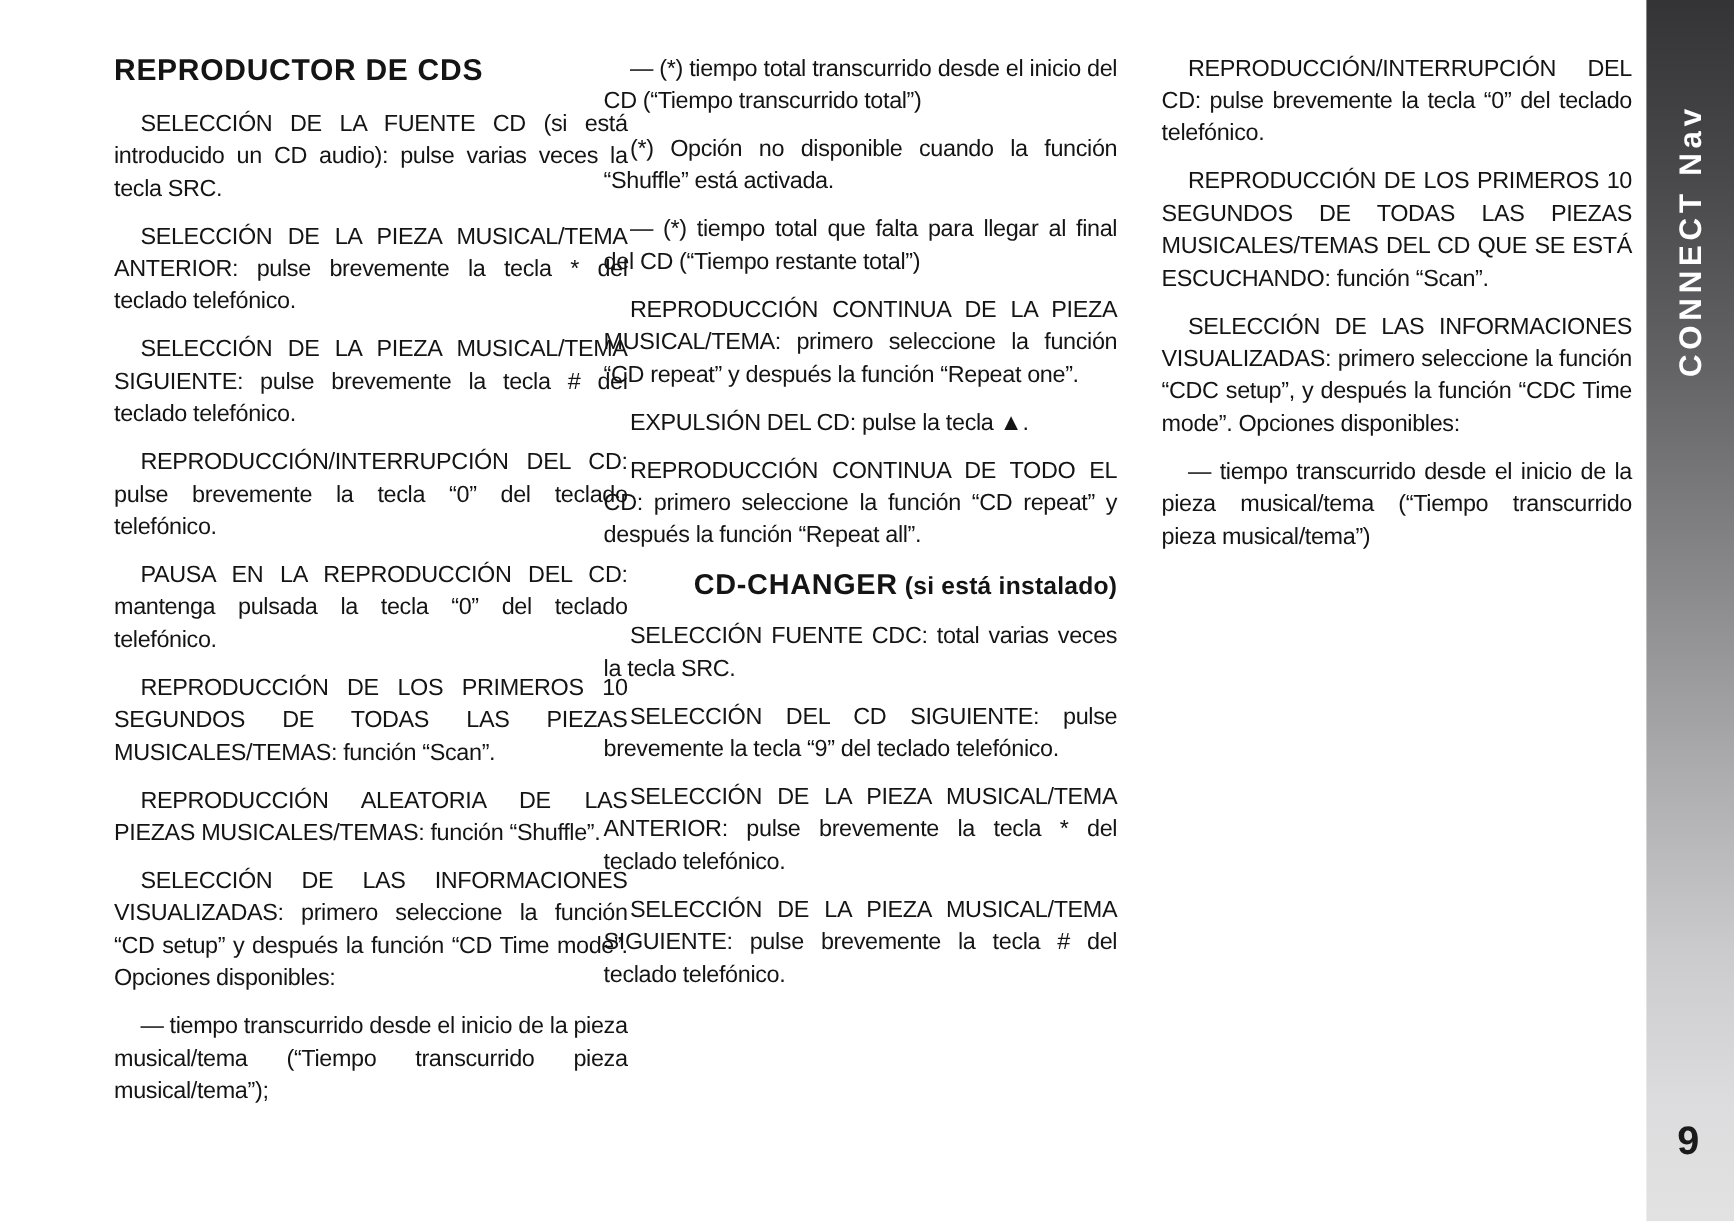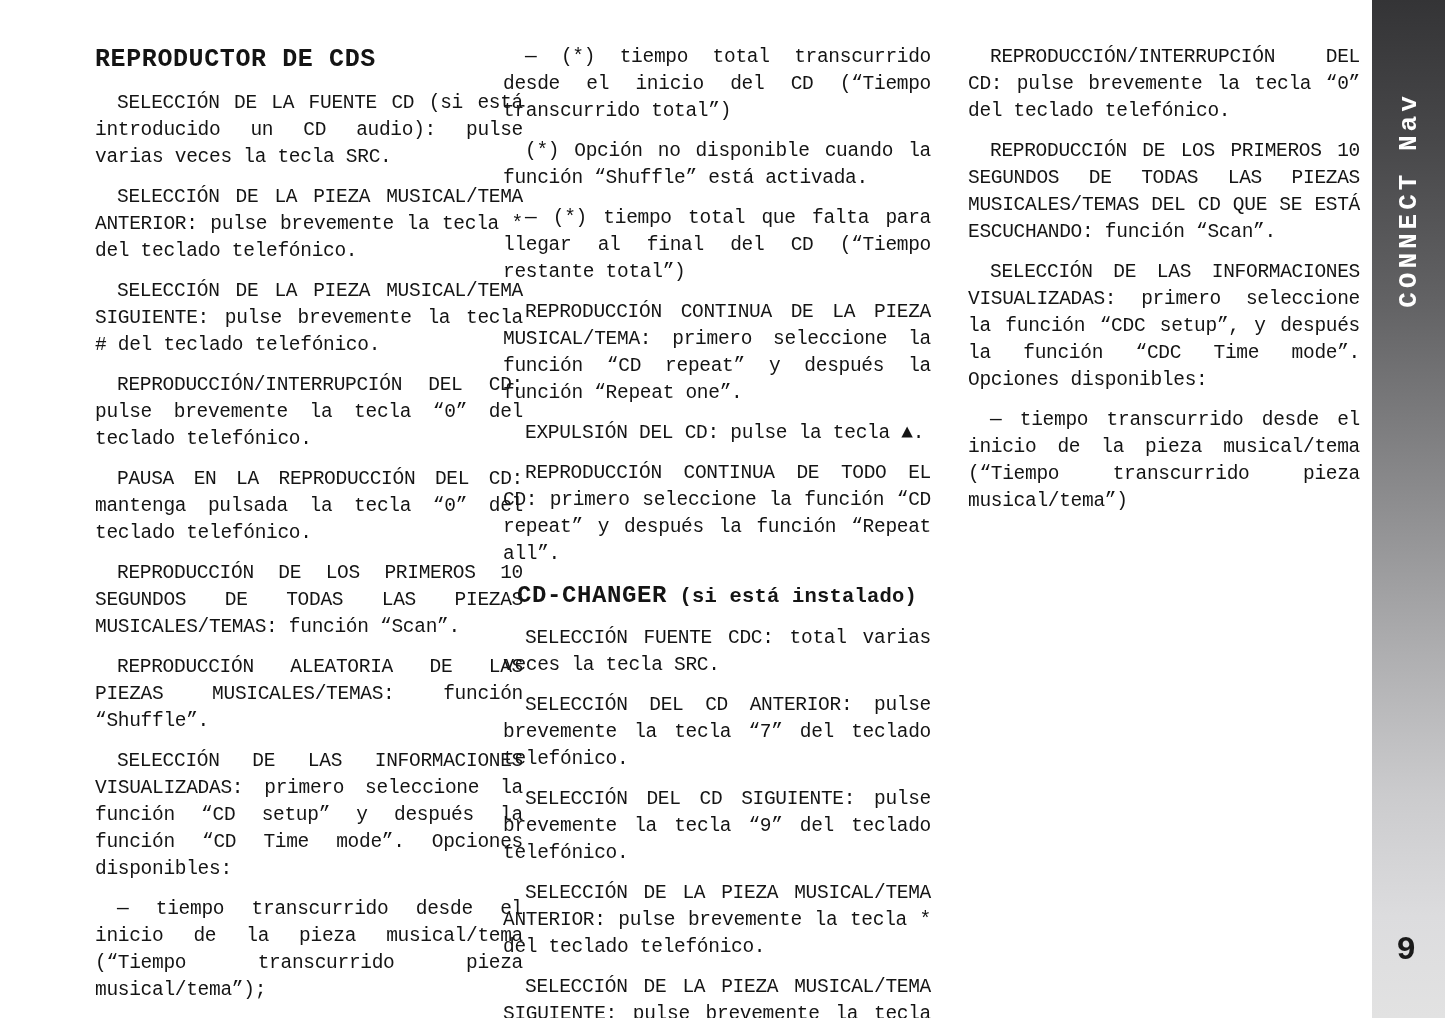--- a/index.html
+++ b/index.html
@@ -1,29 +1,29 @@
 <!DOCTYPE html>
 <html><head>
 <meta charset="utf-8">
 <style>
   html,body{margin:0;padding:0;background:#ffffff;}
   .page{
     position:relative;width:1445px;height:1018px;background:#ffffff;overflow:hidden;
-    font-family:Liberation Mono, monospace;color:#141414;
+    font-family:Liberation Sans, sans-serif;color:#141414;
   }
   .col{
     position:absolute;top:44px;text-align:justify;
     font-size:19.5px;line-height:27px;letter-spacing:-0.3px;
   }
   .col p{margin:0 0 13px 0;text-indent:22px;}
   .col h1{
     font-size:25px;font-weight:bold;letter-spacing:0.6px;
     margin:2px 0 17px 0;text-indent:0;text-align:left;
   }
-  .col h2{margin:12px 0 15px 0;text-indent:0;text-align:center;}
+  .col h2{margin:12px 0 15px 0;text-indent:0;text-align:right;}
   .h2-main{font-size:24px;font-weight:bold;letter-spacing:0.6px;}
   .h2-suffix{font-size:20.5px;font-weight:bold;letter-spacing:0.2px;}
   #col-left{left:95px;width:428px;}
   #col-mid{left:503px;width:428px;}
   #col-right{left:968px;width:392px;}
   .sidebar{
     position:absolute;top:0;right:0;width:73px;height:1018px;
     background:linear-gradient(180deg,
       #343436 0%, #48484a 14%, #636365 30%, #8a8a8c 48%,
       #aeaeb0 64%, #cbcbcd 78%, #dcdcde 90%, #e2e2e2 100%);
@@ -61,21 +61,20 @@
 
   <div id="col-mid" class="col">
       <p>— (*) tiempo total transcurrido desde el inicio del CD (“Tiempo transcurrido total”)</p>
       <p>(*) Opción no disponible cuando la función “Shuffle” está activada.</p>
       <p>— (*) tiempo total que falta para llegar al final del CD (“Tiempo restante total”)</p>
       <p>REPRODUCCIÓN CONTINUA DE LA PIEZA MUSICAL/TEMA: primero seleccione la función “CD repeat” y después la función “Repeat one”.</p>
       <p>EXPULSIÓN DEL CD: pulse la tecla ▲.</p>
       <p>REPRODUCCIÓN CONTINUA DE TODO EL CD: primero seleccione la función “CD repeat” y después la función “Repeat all”.</p>
       <h2><span class="h2-main">CD-CHANGER</span><span class="h2-suffix"> (si está instalado)</span></h2>
       <p>SELECCIÓN FUENTE CDC: total varias veces la tecla SRC.</p>
-      <p>SELECCIÓN DEL CD ANTERIOR: pulse brevemente la tecla “7” del teclado telefónico.</p>
       <p>SELECCIÓN DEL CD SIGUIENTE: pulse brevemente la tecla “9” del teclado telefónico.</p>
       <p>SELECCIÓN DE LA PIEZA MUSICAL/TEMA ANTERIOR: pulse brevemente la tecla * del teclado telefónico.</p>
       <p>SELECCIÓN DE LA PIEZA MUSICAL/TEMA SIGUIENTE: pulse brevemente la tecla # del teclado telefónico.</p>
     </div>
 
   <div id="col-right" class="col">
       <p>REPRODUCCIÓN/INTERRUPCIÓN DEL CD: pulse brevemente la tecla “0” del teclado telefónico.</p>
       <p>REPRODUCCIÓN DE LOS PRIMEROS 10 SEGUNDOS DE TODAS LAS PIEZAS MUSICALES/TEMAS DEL CD QUE SE ESTÁ ESCUCHANDO: función “Scan”.</p>
       <p>SELECCIÓN DE LAS INFORMACIONES VISUALIZADAS: primero seleccione la función “CDC setup”, y después la función “CDC Time mode”. Opciones disponibles:</p>
       <p>— tiempo transcurrido desde el inicio de la pieza musical/tema (“Tiempo transcurrido pieza musical/tema”)</p>

